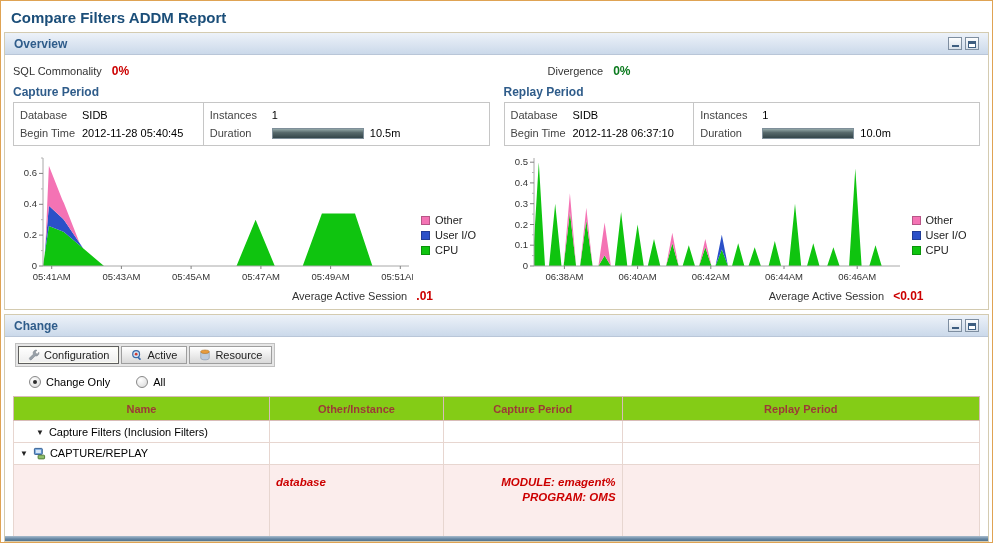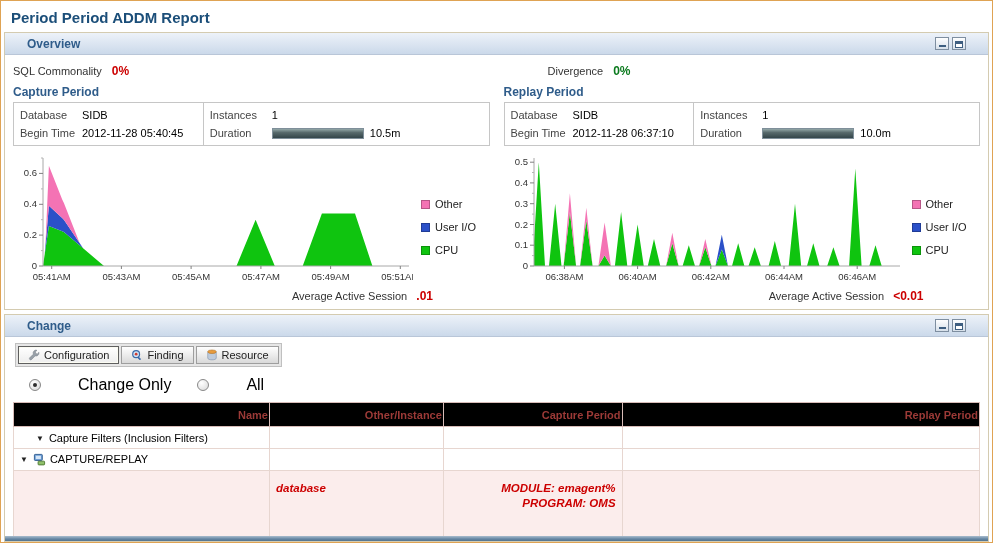--- a/index.html
+++ b/index.html
@@ -2,21 +2,21 @@
 <html><head>
 <meta charset="utf-8">
 <style>
   html,body{margin:0;padding:0;background:#fff;}
   body{font-family:"Liberation Sans",sans-serif;}
   .page{width:993px;height:543px;box-sizing:border-box;border:1px solid #DFA353;
         display:flex;flex-direction:column;background:#fff;overflow:hidden;position:relative;}
   .page-title{padding:8px 10px 6px;font-size:15px;font-weight:bold;color:#1B4E79;}
 
   .panel{border:1px solid #D4CBB0;margin:0 3px 4px;background:#fff;}
-  .panel-header{height:21px;display:flex;align-items:center;padding:0 22px;
+  .panel-header{height:21px;display:flex;align-items:center;padding:0 9px;
         background:linear-gradient(#EDF2F9,#CBD9EA);border-bottom:1px solid #B9C6D8;}
   .ph-title{font-size:12px;font-weight:bold;color:#2F5C8A;}
   .ph-controls{margin-left:auto;display:flex;gap:3px;}
   .ctrl{width:14px;height:13px;border:1px solid #7E8EA0;background:linear-gradient(#FDFEFF,#D7E0EA);
         display:inline-flex;align-items:flex-end;justify-content:center;cursor:pointer;box-sizing:border-box;}
   .minus{width:7px;height:0;border-top:2px solid #3E5E80;margin-bottom:2px;}
   .mini-win{width:8px;height:7px;border:1px solid #3E5E80;border-top:3px solid #3E5E80;background:#fff;margin-bottom:1px;box-sizing:border-box;}
 
   .ov-body{padding:4px 8px 6px;}
   .cols{display:flex;gap:14px;}
@@ -34,61 +34,61 @@
   .info-half{padding:3px 6px;}
   .info-half.left{border-right:1px solid #C6C6C6;}
   .info-row{display:flex;align-items:center;height:18px;white-space:nowrap;}
   .info-label{width:62px;color:#444;flex:none;}
   .info-value{color:#000;}
   .duration-bar{width:92px;height:11px;border:1px solid #7F8F9A;background:#E8E8E8;margin-right:6px;display:inline-block;box-sizing:border-box;}
   .duration-fill{display:block;height:100%;background:linear-gradient(#93A8A8 0%,#57696B 40%,#34454A 100%);}
 
   .chart-row{display:flex;align-items:flex-end;margin-top:6px;}
   .chart-holder{line-height:0;}
-  .legend{display:flex;flex-direction:column;gap:12px;margin:0 0 30px 8px;}
+  .legend{display:flex;flex-direction:column;gap:4px;margin:0 0 30px 8px;}
   .legend-item{display:flex;align-items:center;font-size:11px;color:#222;line-height:11px;}
   .swatch{width:9px;height:9px;margin-right:5px;flex:none;border:1px solid rgba(0,0,0,.25);box-sizing:border-box;}
 
   .aas{width:420px;text-align:right;font-size:11px;color:#333;margin-top:3px;}
   .aas .metric-value{margin-left:6px;}
 
   .panel.details{flex:1;margin-bottom:0;position:relative;overflow:hidden;display:flex;flex-direction:column;}
   .details-body{padding:6px 8px 0;flex:1;overflow:hidden;}
   .tabs{display:inline-flex;gap:2px;border:1px solid #C0C0C0;background:#E6E6E6;padding:2px;margin-left:2px;}
   .tab{display:inline-flex;gap:4px;padding:2px 9px;font-size:11px;color:#222;
        border:1px solid #9E9E9E;background:linear-gradient(#FFFFFF,#D9D9D9);cursor:pointer;font-family:inherit;}
   .tab.active{border:1px solid #5F5F5F;background:linear-gradient(#FFFFFF,#EDEDED);box-shadow:inset 0 0 0 1px #FBFBF2;}
   .tab-icon{display:inline-flex;line-height:0;}
 
   .radio-row{display:flex;gap:26px;margin:9px 0 8px 16px;align-items:center;}
-  .radio-option{display:inline-flex;align-items:center;font-size:16px;color:#000;cursor:pointer;gap:32px;}
+  .radio-option{display:inline-flex;align-items:center;font-size:11px;color:#000;cursor:pointer;}
   .radio{width:12px;height:12px;border-radius:50%;border:1px solid #888;
          background:radial-gradient(circle at 35% 30%,#fff,#D8D8D8);display:inline-block;margin-right:5px;position:relative;box-sizing:border-box;}
   .radio.checked::after{content:"";position:absolute;left:3px;top:3px;width:4px;height:4px;border-radius:50%;background:#2E2E2E;}
 
   .details-table{width:100%;border-collapse:collapse;table-layout:fixed;}
-  .details-table th{background:#000000;color:#9C3A37;font-size:11px;font-weight:bold;height:21px;
-        border:1px solid #D8BCB8;text-align:right;}
+  .details-table th{background:#84cc16;color:#9C3A37;font-size:11px;font-weight:bold;height:21px;
+        border:1px solid #D8BCB8;text-align:center;}
   .details-table td{font-size:11px;color:#000;border:1px solid #E7D6D0;height:21px;padding:0 6px;
         vertical-align:middle;background:#fff;overflow:hidden;}
   tr.highlighted td{background:#FBEDEC;height:86px;vertical-align:top;padding-top:10px;}
   .changed{color:#CC0000;font-weight:bold;font-style:italic;font-size:11.5px;line-height:15px;}
   .cell-right{text-align:right;}
   .caret{font-size:8px;margin-right:5px;color:#222;cursor:pointer;vertical-align:middle;}
   .row-icon{display:inline-block;line-height:0;margin-right:4px;vertical-align:middle;}
   .c1{width:26.5%;} .c2{width:18%;} .c3{width:18.5%;} .c4{width:37%;}
 
   .bottom-bar{position:absolute;left:0;right:0;bottom:0;height:5px;
         background:linear-gradient(#A9BCCD,#6486A3 60%,#54748F);cursor:pointer;}
 </style>
 </head>
 <body>
 
 <div class="page">
-  <div class="page-title">Period Period ADDM Report</div>
+  <div class="page-title">Compare Filters ADDM Report</div>
 
   <section class="panel overview">
     <div class="panel-header">
       <span class="ph-title">Overview</span>
       <span class="ph-controls">
         <span class="ctrl">
             <span class="minus"></span>
           </span>
         <span class="ctrl">
             <span class="mini-win"></span>
@@ -295,21 +295,21 @@
             <span>Configuration</span>
           </button>
           <button class="tab">
             <span class="tab-icon">
               <svg width="12" height="12" viewBox="0 0 14 14">
                 <circle cx="6" cy="6" r="4" fill="#CFE2F5" stroke="#3A69A8" stroke-width="1.4"></circle>
                 <rect x="8.6" y="8.6" width="4.6" height="2" rx="1" transform="rotate(45 8.6 8.6)" fill="#3A69A8"></rect>
                 <circle cx="6" cy="6" r="1.6" fill="#D23B2F"></circle>
               </svg>
             </span>
-            <span>Finding</span>
+            <span>Active</span>
           </button>
           <button class="tab">
             <span class="tab-icon">
               <svg width="12" height="12" viewBox="0 0 14 14">
                 <path d="M2 3.2v7.4c0 1.2 2.2 2.1 5 2.1s5-.9 5-2.1V3.2" fill="#BECBDC" stroke="#7186A0" stroke-width="0.6"></path>
                 <ellipse cx="7" cy="3.2" rx="5" ry="2.1" fill="#E89C3F" stroke="#A86A1E" stroke-width="0.6"></ellipse>
               </svg>
             </span>
             <span>Resource</span>
           </button>

